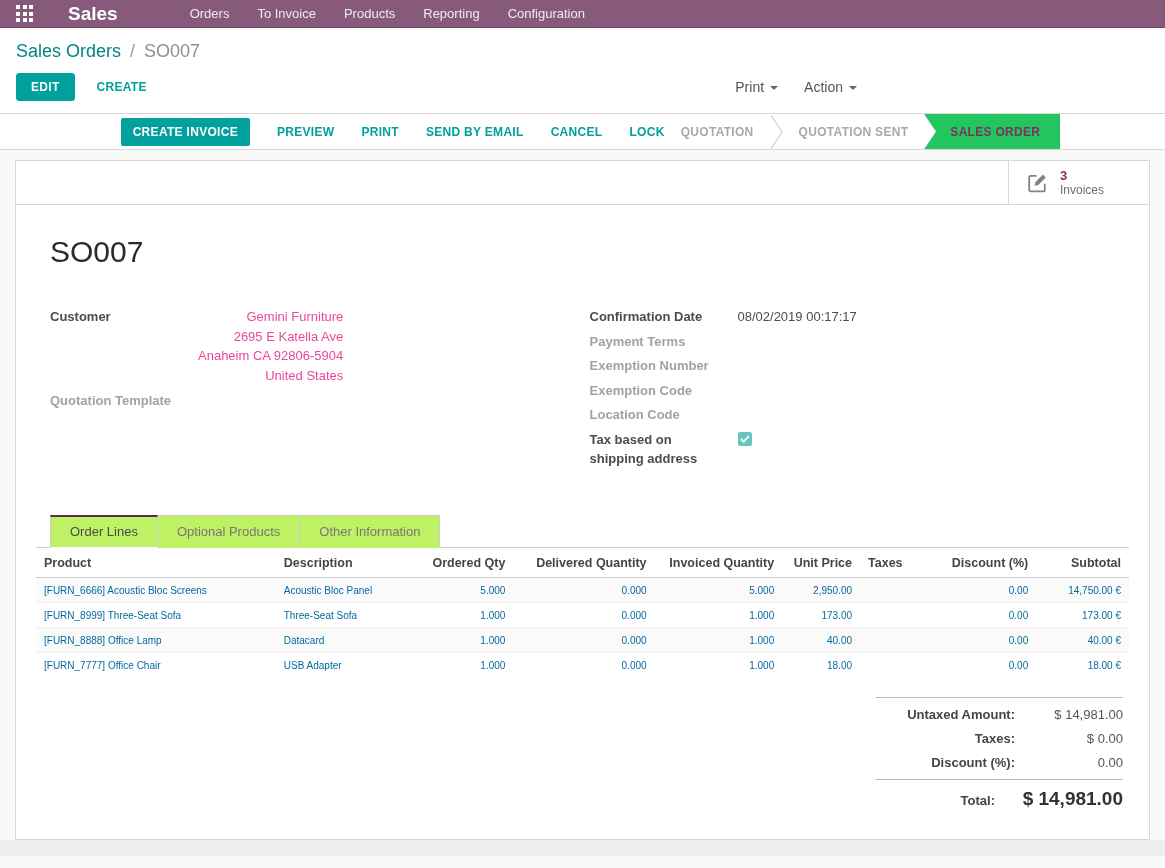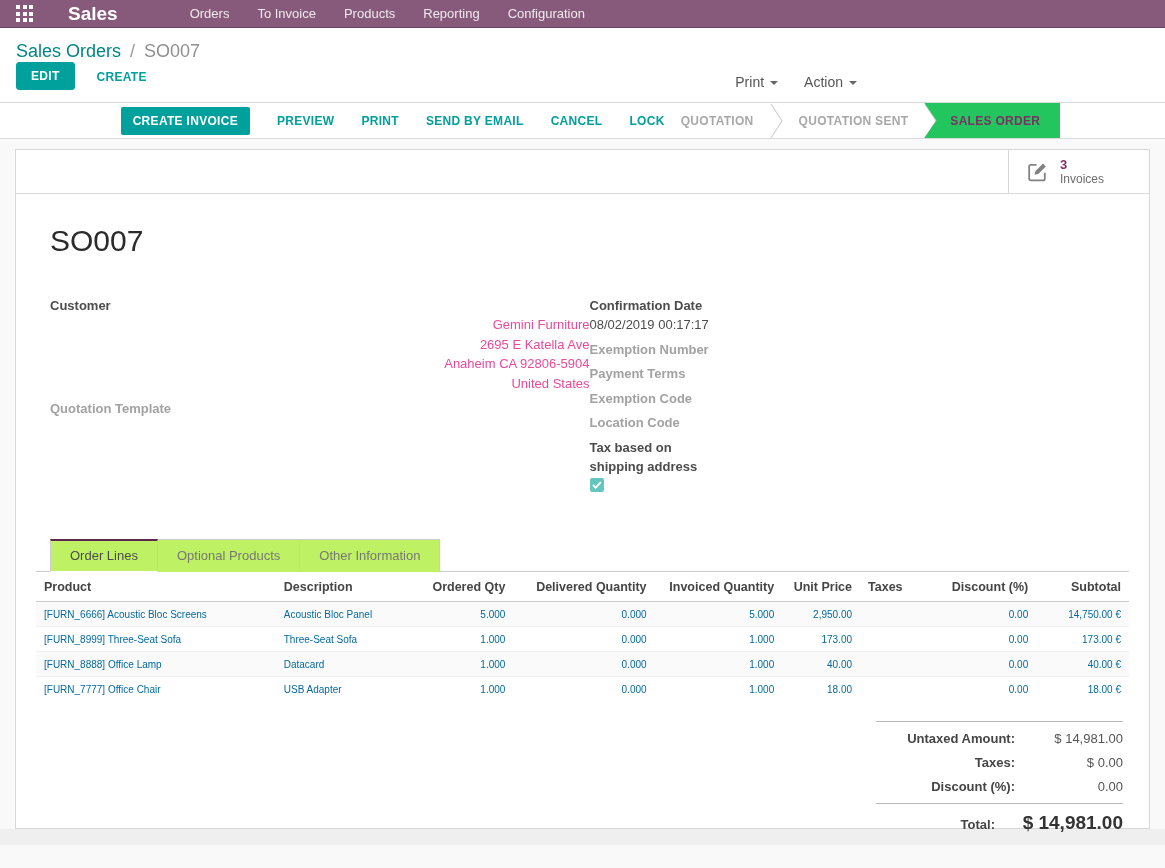--- a/index.html
+++ b/index.html
@@ -15,21 +15,21 @@
   .brand { color:#fff; font-size:19px; font-weight:700; margin-left:35px; cursor:pointer; }
   .nav-menus { display:flex; margin-left:58px; }
   .nav-menus .menu-item { color:#f0eaee; font-size:13px; padding:0 14px; line-height:40px; cursor:pointer; }
 
   
   .control-panel { background:#fff; padding:13px 16px 12px; }
   .breadcrumb { font-size:18px; }
   .breadcrumb .bc-link { color:#008784; cursor:pointer; }
   .breadcrumb .bc-sep { color:#9a9a9a; margin:0 4px; }
   .breadcrumb .bc-current { color:#8f8f8f; }
-  .cp-row { display:flex; align-items:flex-end; }
+  .cp-row { display:flex; align-items:center; margin-top:11px; }
   .btn-primary { background:#00A09D; color:#fff; border:1px solid #00A09D; font-size:12px;
                  font-weight:700; letter-spacing:.3px; padding:6px 14px; border-radius:3px;
                  cursor:pointer; font-family:inherit; }
   .btn-flat { background:none; border:none; color:#00A09D; font-size:12px; font-weight:700;
               letter-spacing:.3px; padding:6px 4px; margin-left:18px; cursor:pointer; font-family:inherit; }
   .cp-right { margin-left:auto; margin-right:292px; display:flex; gap:26px; }
   .dropdown-toggle { color:#555; font-size:14px; cursor:pointer; display:flex; align-items:center; gap:6px; }
   .caret { width:0; height:0; border-left:4px solid transparent; border-right:4px solid transparent;
            border-top:4px solid #666; display:inline-block; margin-top:2px; }
 
@@ -56,21 +56,21 @@
                   gap:10px; padding-left:16px; cursor:pointer; }
   .smart-button .sb-texts { display:flex; flex-direction:column; line-height:14px; }
   .smart-count { color:#7c3163; font-weight:700; font-size:13px; }
   .smart-label { color:#6d6d6d; font-size:12px; }
 
   .sheet-body { padding:0 20px; }
   .record-title { font-size:30px; font-weight:400; color:#2b2b2b; margin:30px 0 0 14px; }
 
   .field-groups { display:flex; margin:38px 0 0 14px; }
   .fg { width:50%; }
-  .f-row { display:flex; margin-bottom:6px; min-height:19px;flex-direction:column; }
+  .f-row { display:flex; margin-bottom:6px; min-height:19px; }
   .f-label { width:148px; font-weight:700; color:#4c4c4c; line-height:19px; flex-shrink:0; }
   .f-label.muted { color:#a2a2a2; }
   .f-value { color:#4c4c4c; line-height:19px; }
   .f-value .addr-line { display:block; color:#ec4899; cursor:pointer; line-height:19.5px;text-align:right; }
   .fg.right .f-row { margin-bottom:5.5px; }
   .f-label.wrap { width:148px; padding-right:10px; }
   .checkbox { width:14px; height:14px; background:#65c6c0; border-radius:2px; display:inline-block;
               position:relative; margin-top:2px; cursor:pointer; }
   .checkbox svg { position:absolute; left:2px; top:3px; }
 
@@ -210,25 +210,25 @@
             <div class="f-value"></div>
           </div>
         </div>
 
         <div class="fg right">
           <div class="f-row">
             <div class="f-label">Confirmation Date</div>
             <div class="f-value">08/02/2019 00:17:17</div>
           </div>
           <div class="f-row">
+            <div class="f-label muted">Payment Terms</div>
+            <div class="f-value"></div>
+          </div>
+          <div class="f-row">
             <div class="f-label muted">Exemption Number</div>
-            <div class="f-value"></div>
-          </div>
-          <div class="f-row">
-            <div class="f-label muted">Payment Terms</div>
             <div class="f-value"></div>
           </div>
           <div class="f-row">
             <div class="f-label muted">Exemption Code</div>
             <div class="f-value"></div>
           </div>
           <div class="f-row">
             <div class="f-label muted">Location Code</div>
             <div class="f-value"></div>
           </div>

